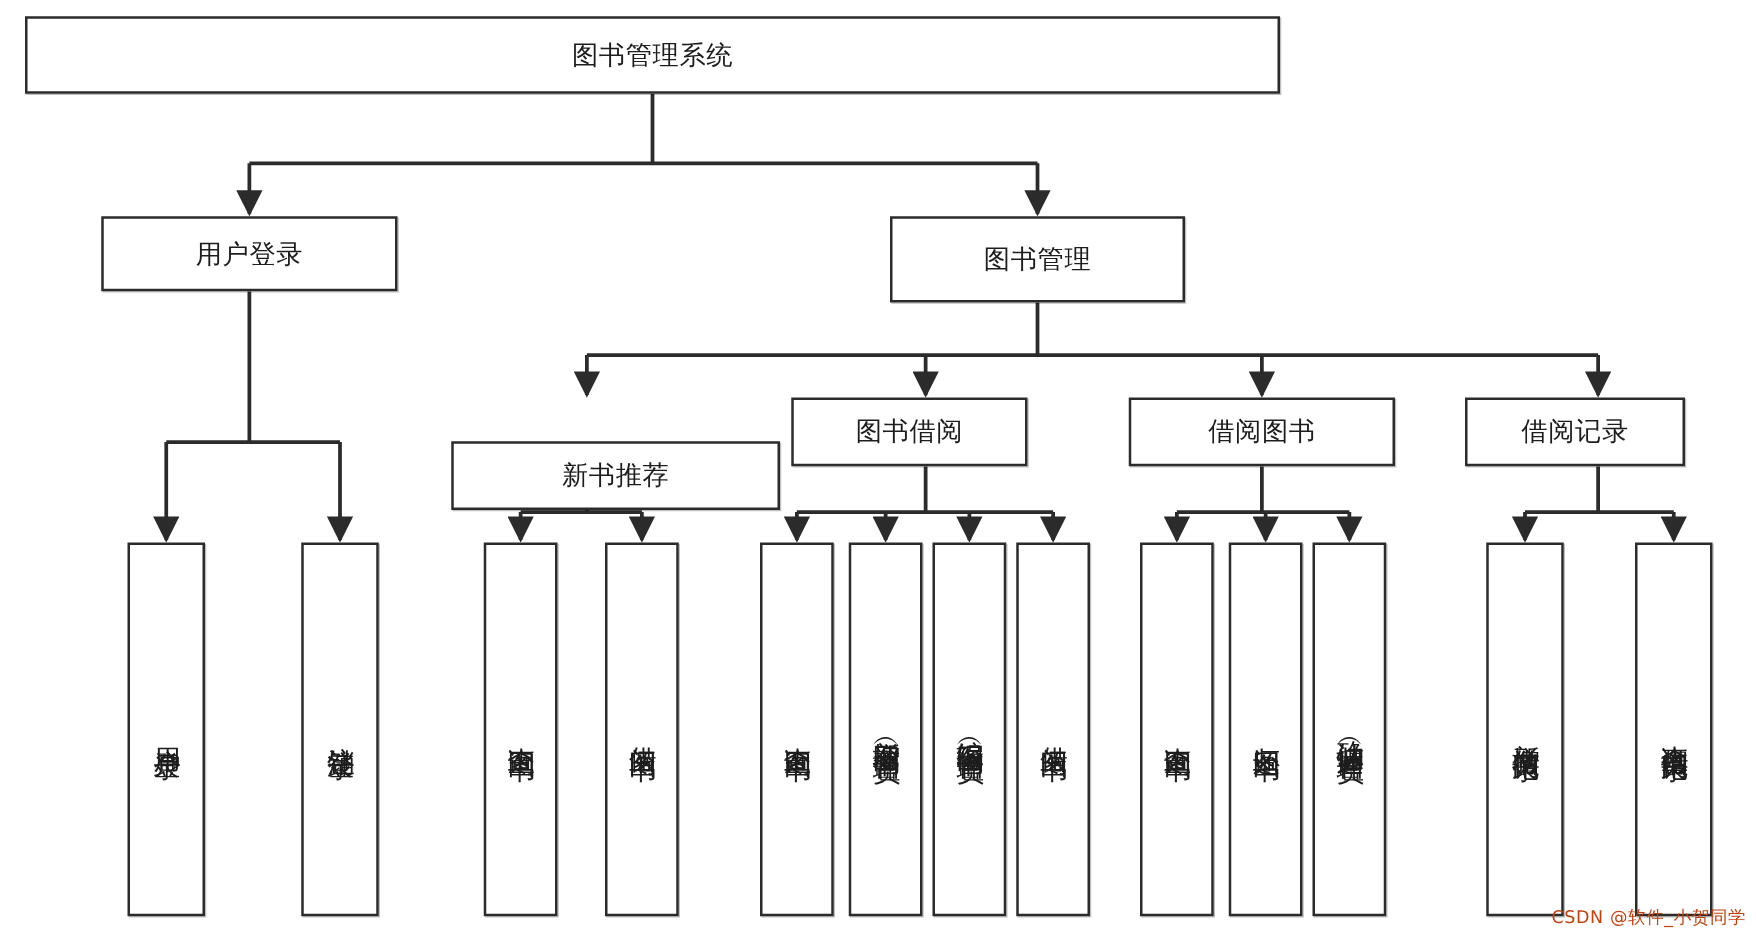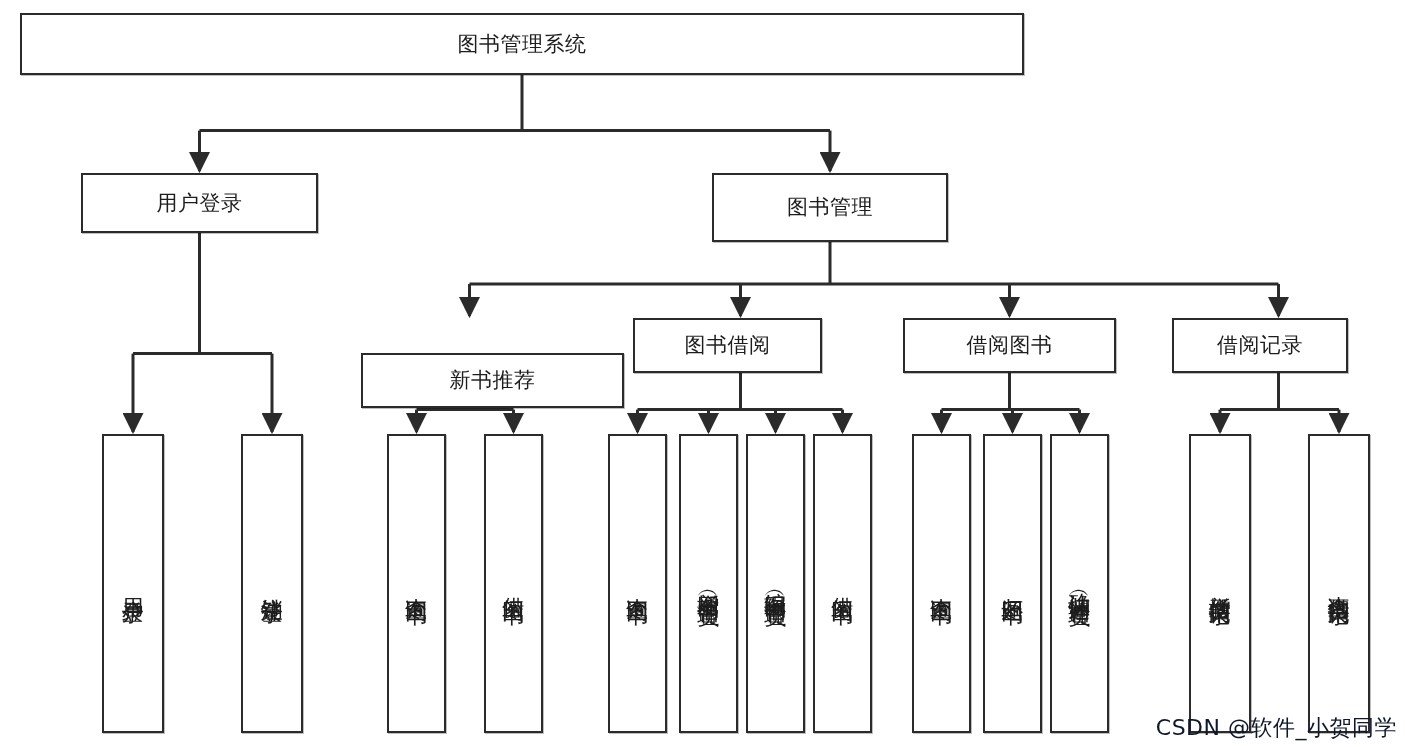--- a/index.html
+++ b/index.html
@@ -49,22 +49,22 @@
     font-size: 22px;
     line-height: 1.16;
     letter-spacing: 2px;
     white-space: normal;
     max-height: 100%;
   }
   #watermark {
     position: absolute;
     right: 8px;
     bottom: 4px;
-    font-size: 22px;
-    color: #0f172a;
+    font-size: 14px;
+    color: #c2410c;
     letter-spacing: 0.5px;
     white-space: nowrap;
     user-select: none;
   }
 </style>
 </head>
 <body>
 
 <div id="canvas">
 

